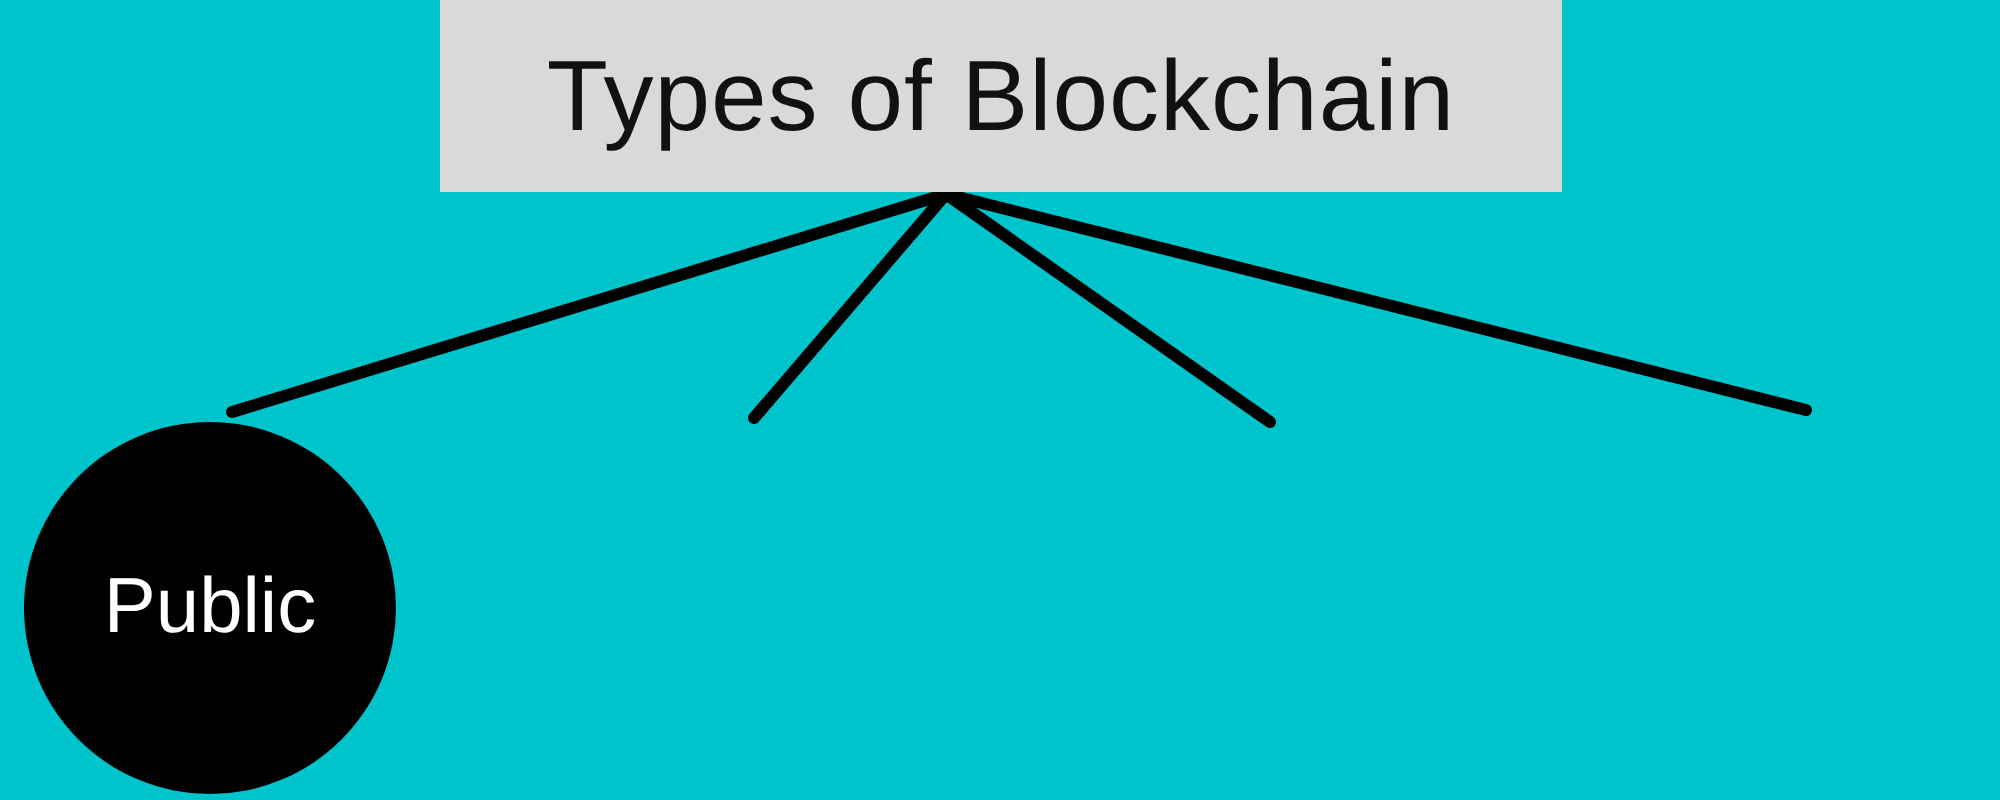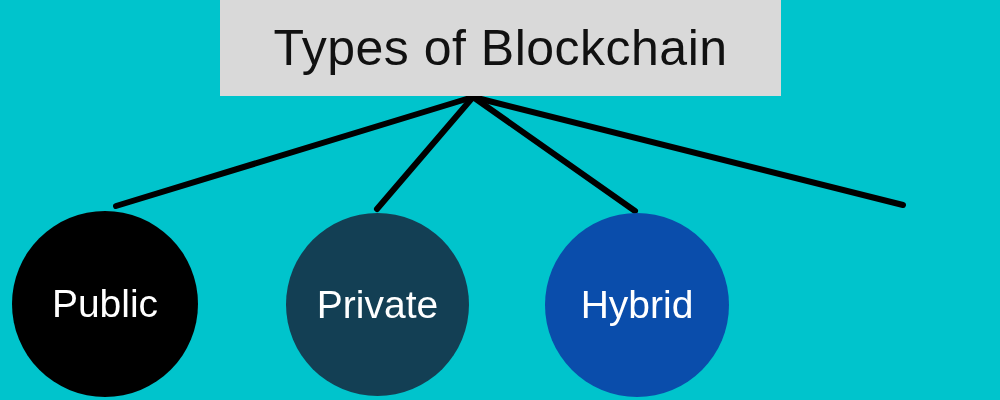--- a/index.html
+++ b/index.html
@@ -83,22 +83,16 @@
     <line x1="473" y1="97" x2="116" y2="206" style="stroke: rgb(0, 0, 0);"></line>
     <line x1="473" y1="97" x2="377" y2="209" style="stroke: rgb(0, 0, 0);"></line>
     <line x1="473" y1="97" x2="635" y2="211" style="stroke: rgb(0, 0, 0);"></line>
     <line x1="473" y1="97" x2="903" y2="205" style="stroke: rgb(0, 0, 0);"></line>
   </svg>
 
   <div class="circle" id="c-public" style="background: rgb(0, 0, 0);">
     <span class="label" style="color: rgb(255, 255, 255);">Public</span>
   </div>
 
-  <div class="circle" id="c-private" style="background: rgb(19, 63, 84);">
-    <span class="label" style="color: rgb(255, 255, 255);">Private</span>
-  </div>
 
-  <div class="circle" id="c-hybrid" style="background: rgb(10, 77, 171);">
-    <span class="label" style="color: rgb(255, 255, 255);">Hybrid</span>
-  </div>
 
 
 </div>
 
 </body></html>

